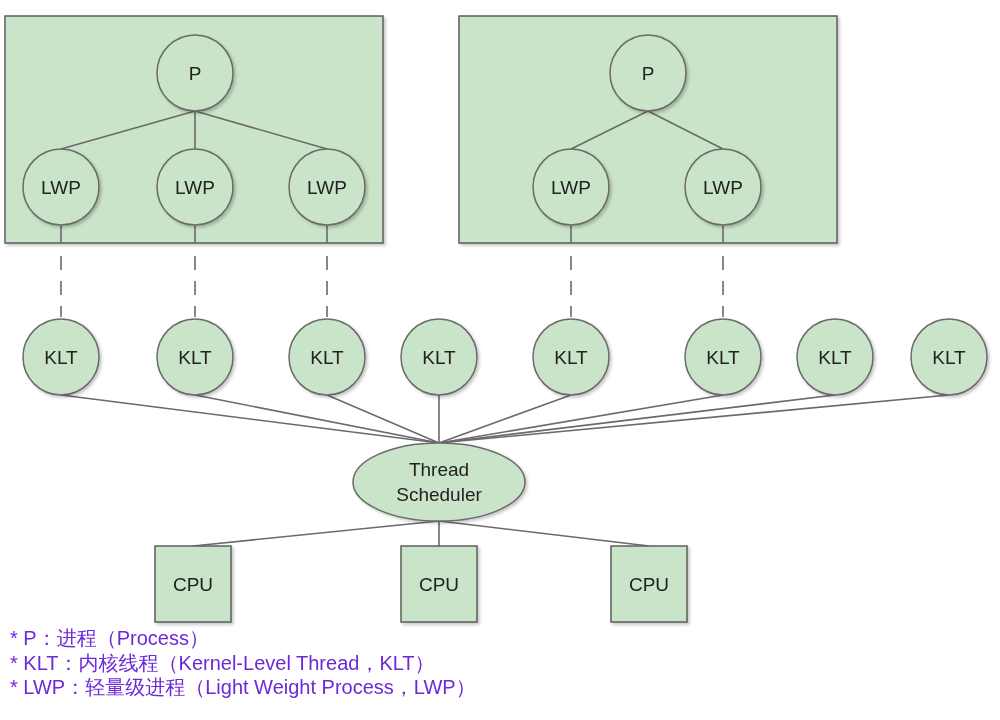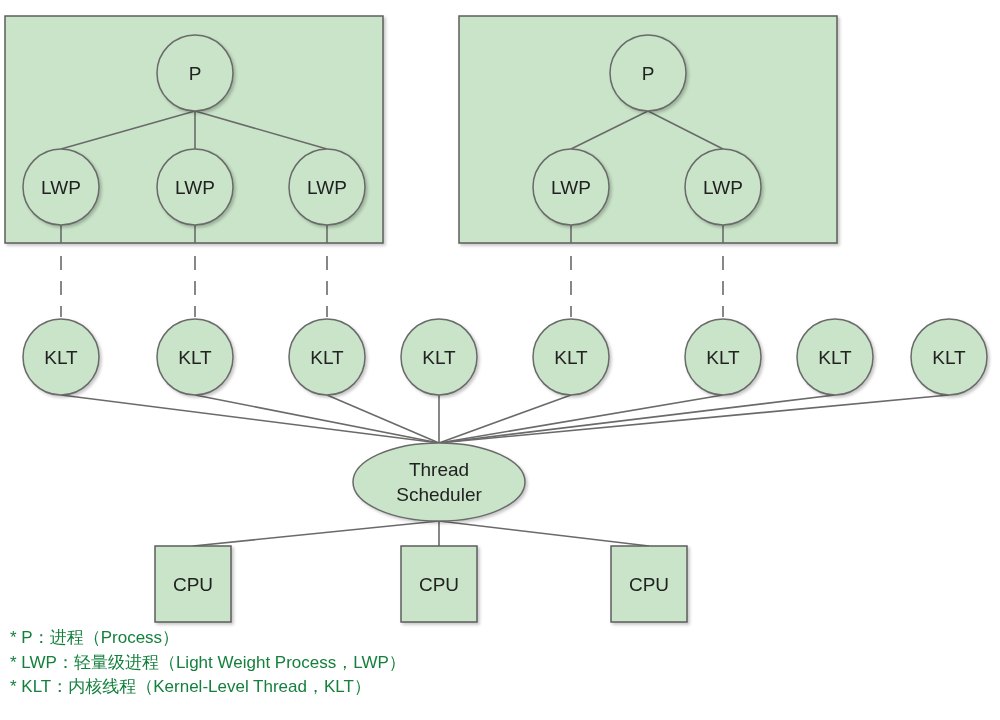--- a/index.html
+++ b/index.html
@@ -4,21 +4,21 @@
   <style>
     html, body { margin:0; padding:0; background:#ffffff; }
     body { width:1000px; height:720px; position:relative; overflow:hidden; font-family:"Liberation Sans", "DejaVu Sans", sans-serif; }
     svg#diagram { position:absolute; left:0; top:0; }
     .box { fill:#c9e4c8; stroke:#5e5e5e; stroke-width:1.5; }
     .node { fill:#c9e4c8; stroke:#6a6a6a; stroke-width:1.5; }
     .edge { stroke:#6a6a6a; stroke-width:1.6; fill:none; }
     .dash { stroke:#6a6a6a; stroke-width:1.6; stroke-dasharray:14 11; fill:none; }
     .lbl { font-family:"Liberation Sans", "DejaVu Sans", sans-serif; font-size:19px; fill:#222; text-anchor:middle; dominant-baseline:central; }
     .shadow { filter: drop-shadow(2px 2px 1.5px rgba(0,0,0,0.22)); }
-    #legend { position:absolute; left:10px; top:626px; color:#15803d; font-size:17px; line-height:24.5px; font-family:"Liberation Sans", "DejaVu Sans", sans-serif; }
+    #legend { position:absolute; left:10px; top:626px; color:#6d28d9; font-size:20px; line-height:24.5px; font-family:"Liberation Sans", "DejaVu Sans", sans-serif; }
     #legend .row { white-space:nowrap; }
   </style>
 </head>
 <body>
 
 <svg id="diagram" width="1000" height="720">
 
   <rect class="box shadow" x="5" y="16" width="378" height="227"></rect>
   <rect class="box shadow" x="459" y="16" width="378" height="227"></rect>
 
@@ -129,15 +129,15 @@
     <text class="lbl" x="439" y="584">CPU</text>
   </g>
   <g>
     <rect class="box shadow" x="611" y="546" width="76" height="76"></rect>
     <text class="lbl" x="649" y="584">CPU</text>
   </g>
 </svg>
 
 <div id="legend">
   <div class="row">* P：进程（Process）</div>
+  <div class="row">* KLT：内核线程（Kernel-Level Thread，KLT）</div>
   <div class="row">* LWP：轻量级进程（Light Weight Process，LWP）</div>
-  <div class="row">* KLT：内核线程（Kernel-Level Thread，KLT）</div>
 </div>
 
 </body></html>

